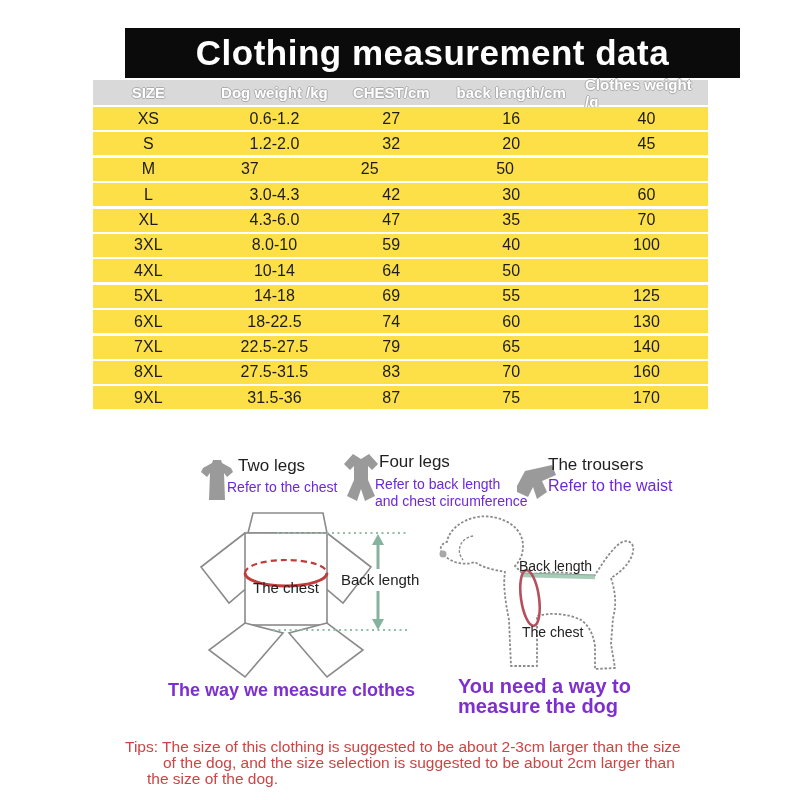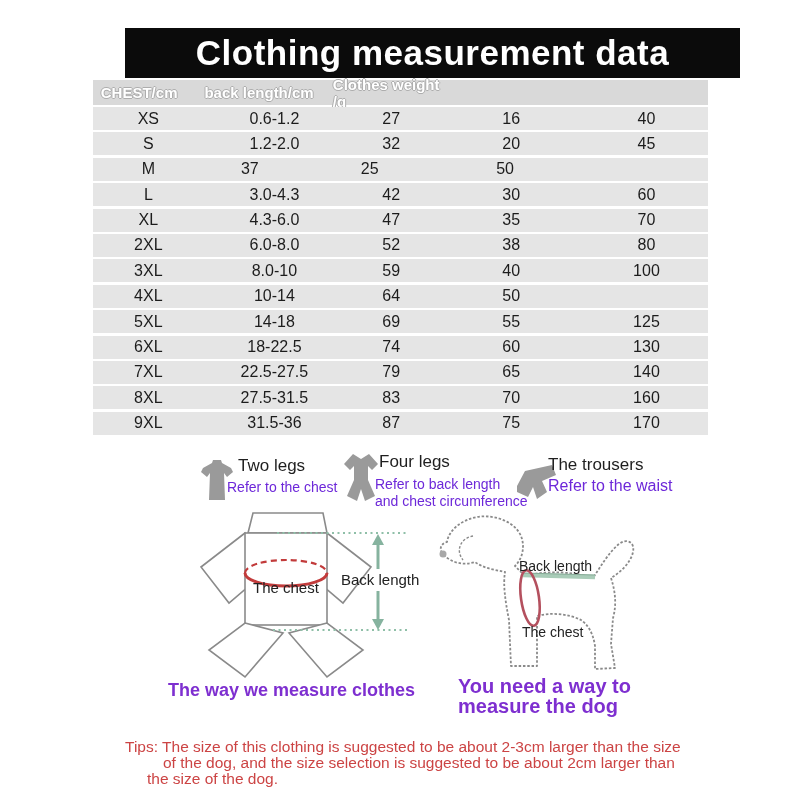--- a/index.html
+++ b/index.html
@@ -10,21 +10,21 @@
   .abs{position:absolute;}
 
   
   .title-banner{left:93px;top:28px;width:615px;height:50px;background:#0b0b0b;
     display:flex;align-items:center;justify-content:center;margin-left:32px;}
   .title-banner .t{color:#ffffff;font-size:35px;font-weight:bold;letter-spacing:.5px;}
 
   
   .t-head{left:93px;top:80px;width:615px;height:25px;background:#d9d9d9;display:flex;}
   .t-body{left:93px;top:107px;width:615px;}
-  .t-row{height:23px;margin-bottom:2.4px;background:#e5e5e5;display:flex;align-items:center;}
+  .t-row{height:23px;margin-bottom:2.4px;background:#fde047;display:flex;align-items:center;}
   .t-cell,.h-cell{display:flex;align-items:center;justify-content:center;}
   .c0{width:18%;} .c1{width:23%;} .c2{width:15%;} .c3{width:24%;} .c4{width:20%;}
   .h-cell{font-size:15px;font-weight:bold;color:#ffffff;
     text-shadow:-1px 0 0 #adadad,1px 0 0 #adadad,0 -1px 0 #adadad,0 1px 0 #adadad;}
   .t-cell{font-size:16px;color:#1c1c1c;}
 
   
   .lg-title{font-size:17px;color:#1f1f1f;}
   .lg-desc{font-size:14px;color:#6d28d9;}
 
@@ -39,20 +39,22 @@
   .tip-line{color:#cc4444;font-size:15.5px;white-space:nowrap;}
 </style>
 </head>
 <body>
 
 <div class="abs title-banner">
   <span class="t">Clothing measurement data</span>
 </div>
 
 <div class="abs t-head">
+  <div class="h-cell c0">SIZE</div>
+  <div class="h-cell c1">Dog weight /kg</div>
   <div class="h-cell c2">CHEST/cm</div>
   <div class="h-cell c3">back length/cm</div>
   <div class="h-cell c4">Clothes weight /g</div>
 </div>
 
 <div class="abs t-body">
     <div class="t-row">
       <div class="t-cell c0">XS</div>
       <div class="t-cell c1">0.6-1.2</div>
       <div class="t-cell c2">27</div>
@@ -78,27 +80,20 @@
       <div class="t-cell c2">42</div>
       <div class="t-cell c3">30</div>
       <div class="t-cell c4">60</div>
     </div>
     <div class="t-row">
       <div class="t-cell c0">XL</div>
       <div class="t-cell c1">4.3-6.0</div>
       <div class="t-cell c2">47</div>
       <div class="t-cell c3">35</div>
       <div class="t-cell c4">70</div>
-    </div>
-    <div class="t-row">
-      <div class="t-cell c0">2XL</div>
-      <div class="t-cell c1">6.0-8.0</div>
-      <div class="t-cell c2">52</div>
-      <div class="t-cell c3">38</div>
-      <div class="t-cell c4">80</div>
     </div>
     <div class="t-row">
       <div class="t-cell c0">3XL</div>
       <div class="t-cell c1">8.0-10</div>
       <div class="t-cell c2">59</div>
       <div class="t-cell c3">40</div>
       <div class="t-cell c4">100</div>
     </div>
     <div class="t-row">
       <div class="t-cell c0">4XL</div>

